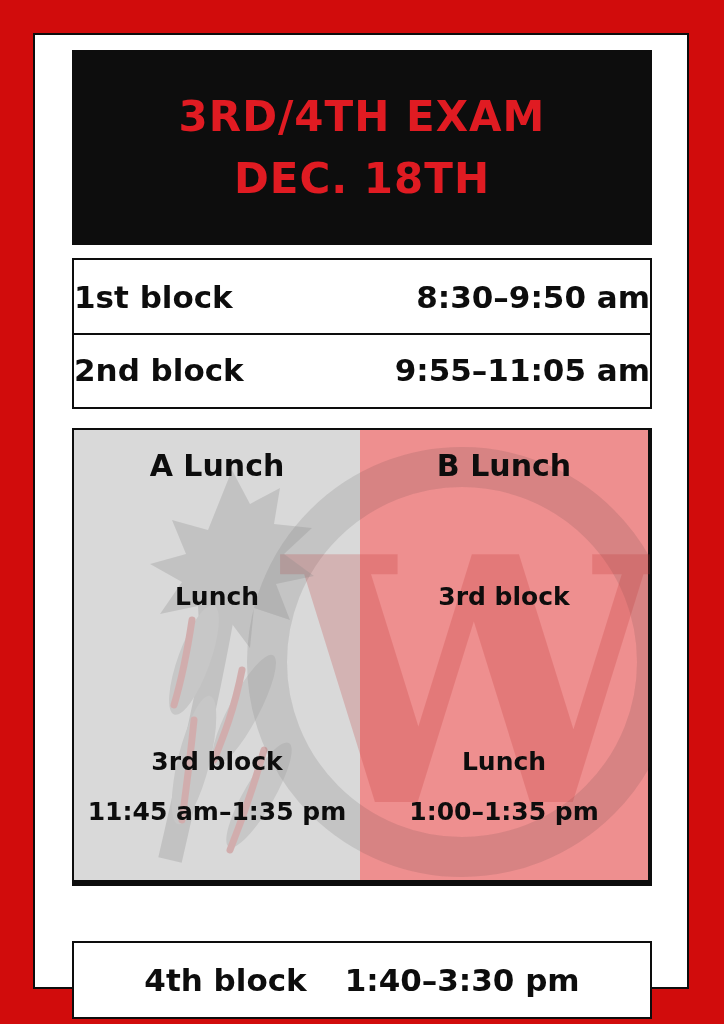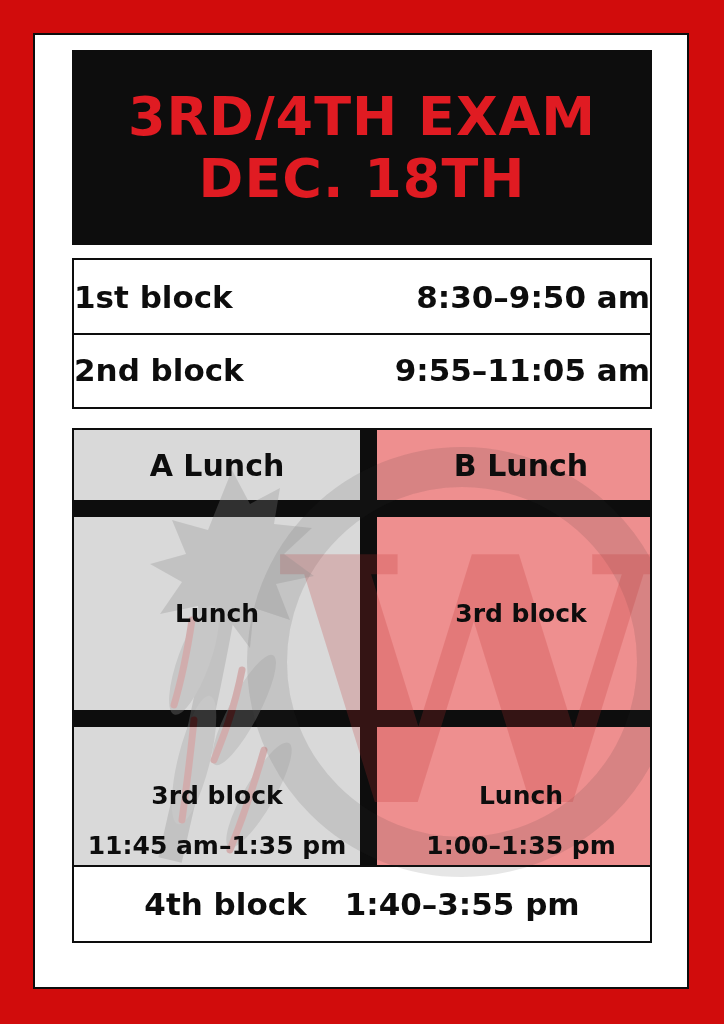--- a/index.html
+++ b/index.html
@@ -16,48 +16,48 @@
 
   .page{position:relative;width:724px;height:1024px;background:var(--border-red)}
 
   .panel{position:absolute;left:33px;top:33px;width:656px;height:956px;
          background:var(--paper-white);border:2px solid var(--ink-black)}
 
   
   .header-box{position:absolute;left:37px;top:15px;width:580px;height:195px;
               background:var(--ink-black);display:flex;flex-direction:column;
               justify-content:center;align-items:center}
-  .title-line{color:var(--title-red);font-weight:800;font-size:54px;line-height:62px;
+  .title-line{color:var(--title-red);font-weight:800;font-size:42px;line-height:62px;
               letter-spacing:1px;white-space:nowrap}
 
   
   .row-table{position:absolute;left:37px;top:223px;width:580px;height:151px;
              border:2px solid var(--ink-black);background:var(--paper-white)}
   .row-line{display:flex;justify-content:space-between;align-items:center;height:73px}
   .row-line.second{height:72px;border-top:2px solid var(--ink-black)}
   .sched-label,.sched-time{font-weight:700;font-size:31px;color:var(--ink-black);white-space:nowrap}
   .sched-time{margin-left:38px}
 
   
   .lunch-wrap{position:absolute;left:37px;top:393px;width:580px;height:458px;
               border:2px solid var(--ink-black);background:var(--ink-black);overflow:hidden}
   .lunch-grid{position:relative;display:grid;width:576px;height:454px;
               grid-template-columns:286px 288px;grid-template-rows:70px 193px 187px;
-              gap:17px;background:var(--ink-black)}
+              gap:0;background:var(--ink-black)}
   .cell{display:flex;flex-direction:column;justify-content:center;align-items:center}
   .cell.gray{background:var(--gray-cell)}
   .cell.salmon{background:var(--salmon-cell)}
   .cell-header{font-weight:700;font-size:30px;color:var(--ink-black);position:relative;z-index:2}
   .cell-line{font-weight:700;font-size:25px;line-height:50px;color:var(--ink-black);
              position:relative;z-index:2;white-space:nowrap}
 
   .watermark{position:absolute;left:0;top:0;width:576px;height:454px;z-index:1;pointer-events:none}
 
   
-  .fourth-box{position:absolute;left:37px;top:830px;width:580px;height:78px;
+  .fourth-box{position:absolute;left:37px;top:906px;width:580px;height:78px;
               border:2px solid var(--ink-black);background:var(--paper-white);
               display:flex;justify-content:center;align-items:center}
 </style>
 </head>
 <body>
 
 <div class="page">
   <div class="panel">
 
     <div class="header-box">
@@ -121,17 +121,17 @@
             <path fill="none" stroke="#c04040" stroke-width="7" stroke-linecap="round" d="M168,240 C160,280 150,305 140,330"></path>
             <path fill="none" stroke="#c04040" stroke-width="7" stroke-linecap="round" d="M120,290 C116,330 112,360 108,390"></path>
             <path fill="none" stroke="#c04040" stroke-width="7" stroke-linecap="round" d="M190,320 C180,355 168,390 156,420"></path>
           </g>
         </svg>
       </div>
     </div>
 
     <div class="fourth-box">
       <span class="sched-label">4th block</span>
-      <span class="sched-time">1:40–3:55 pm</span>
+      <span class="sched-time">1:40–3:30 pm</span>
     </div>
 
   </div>
 </div>
 
 </body></html>

